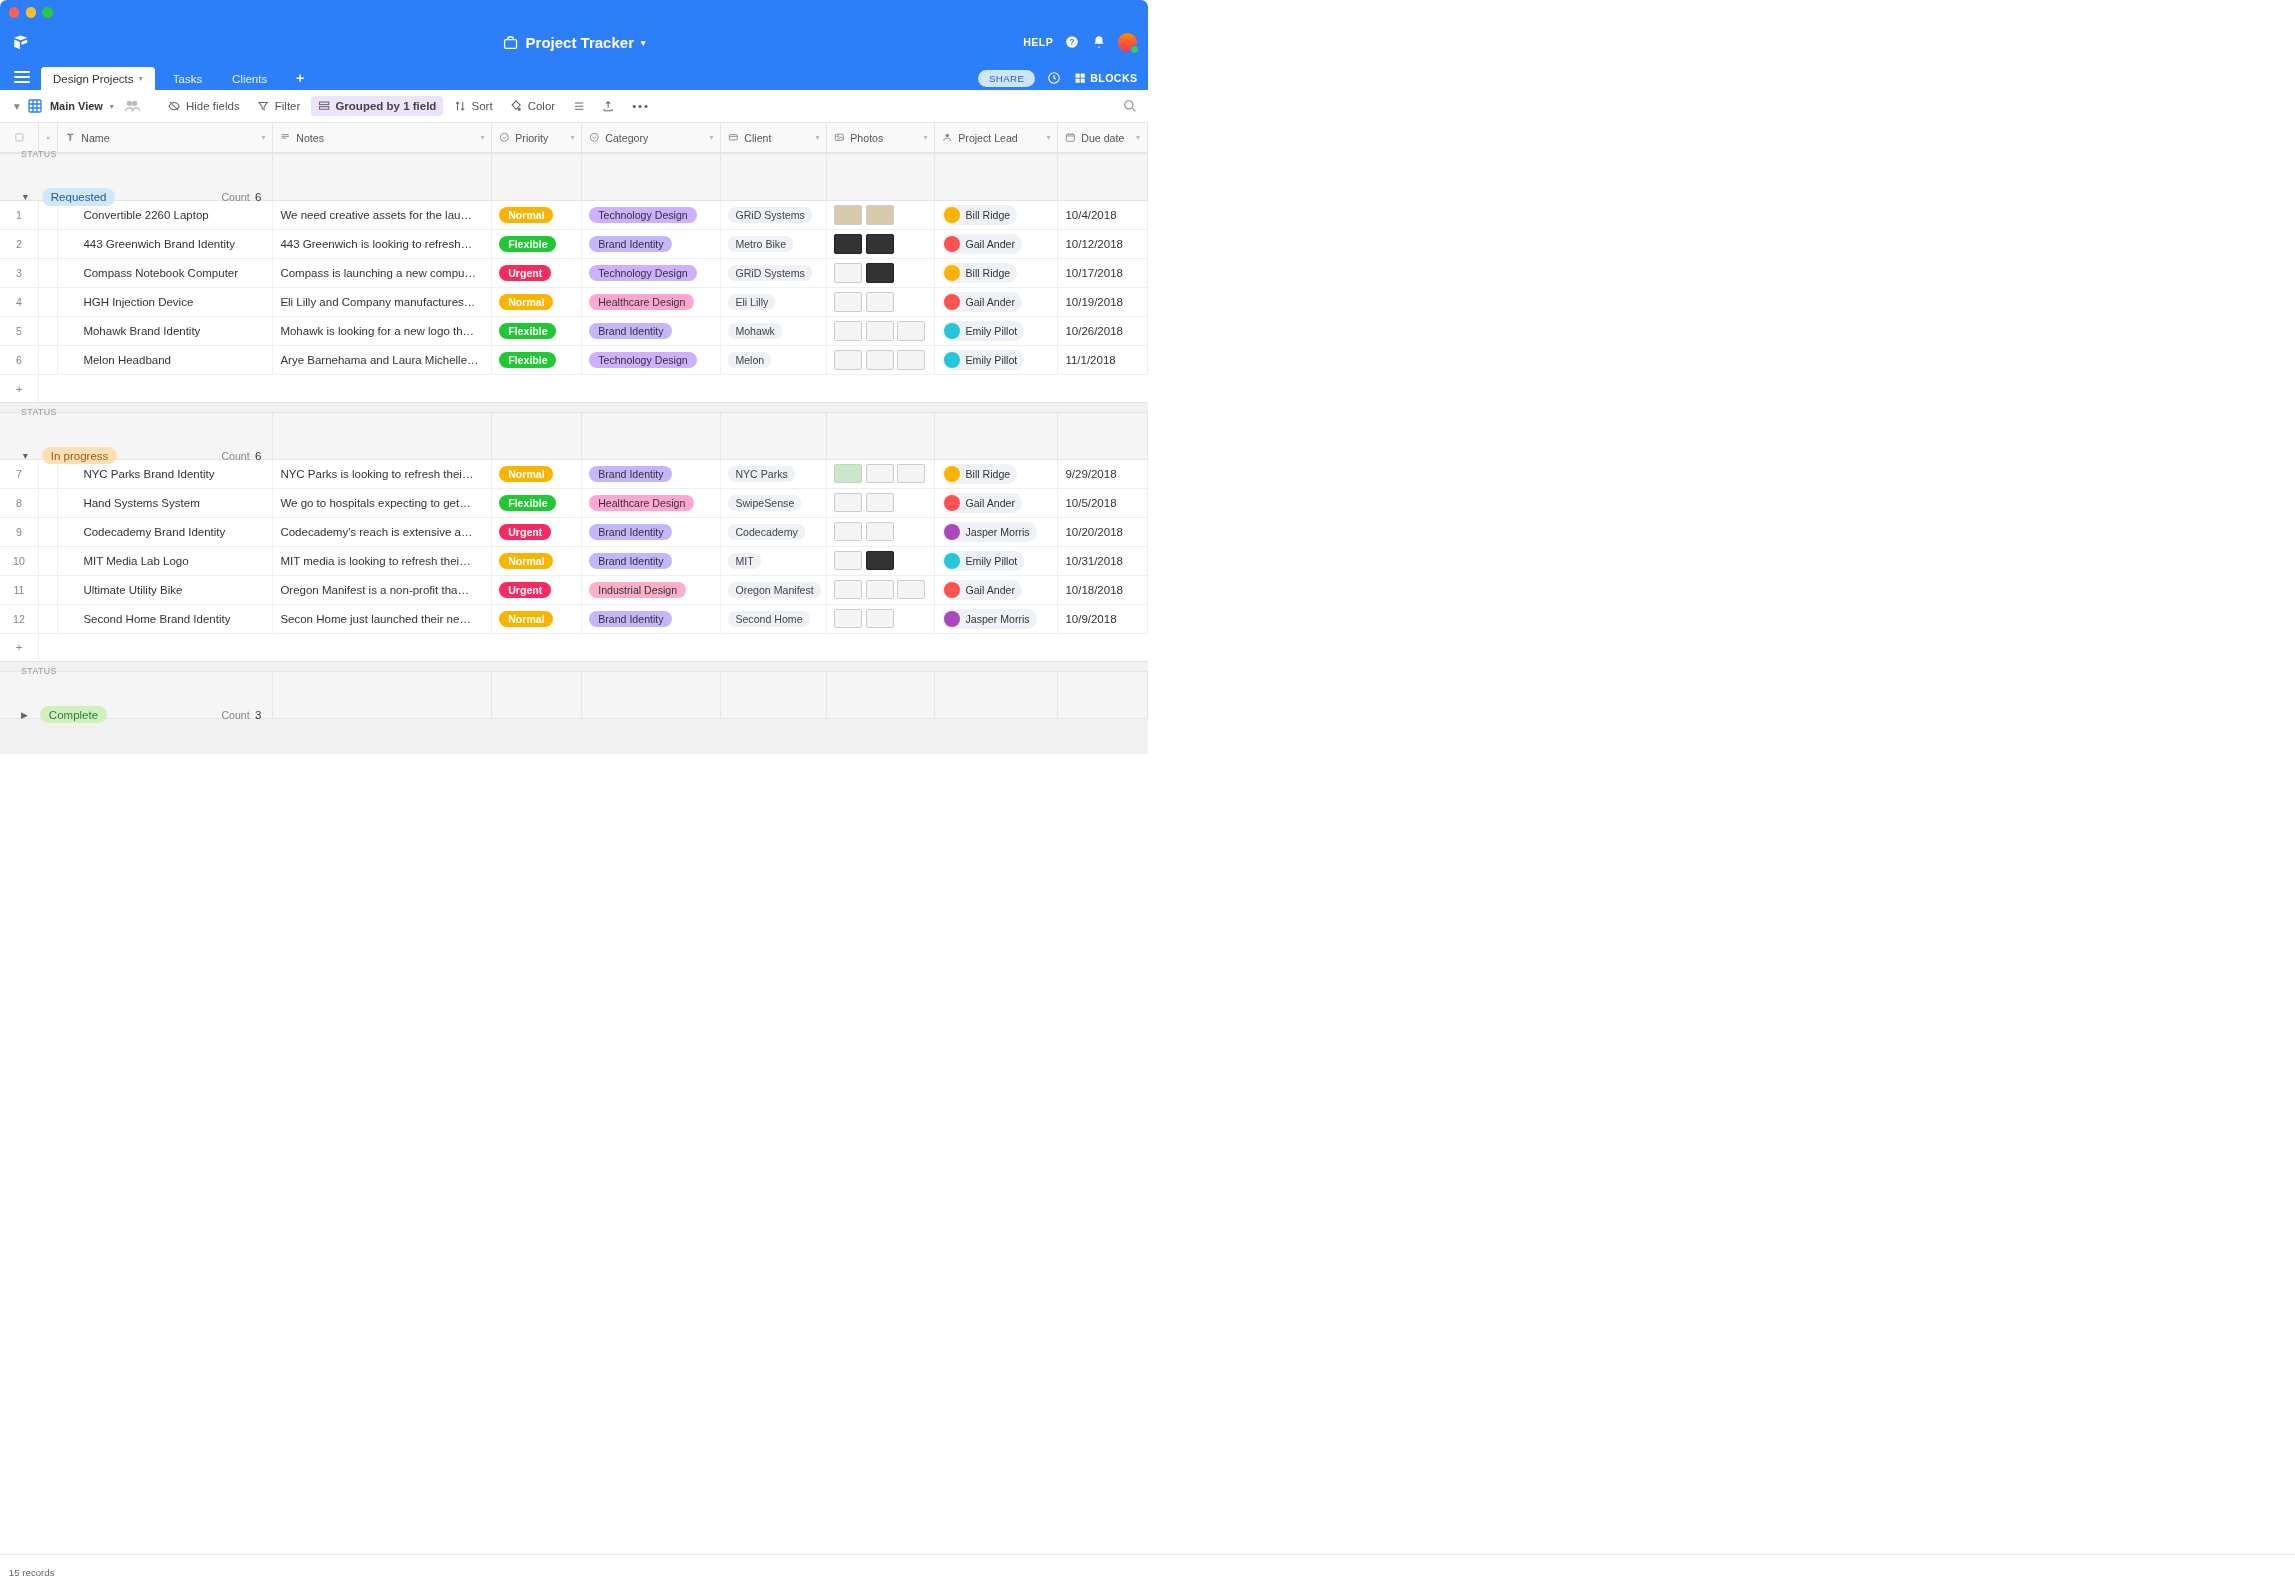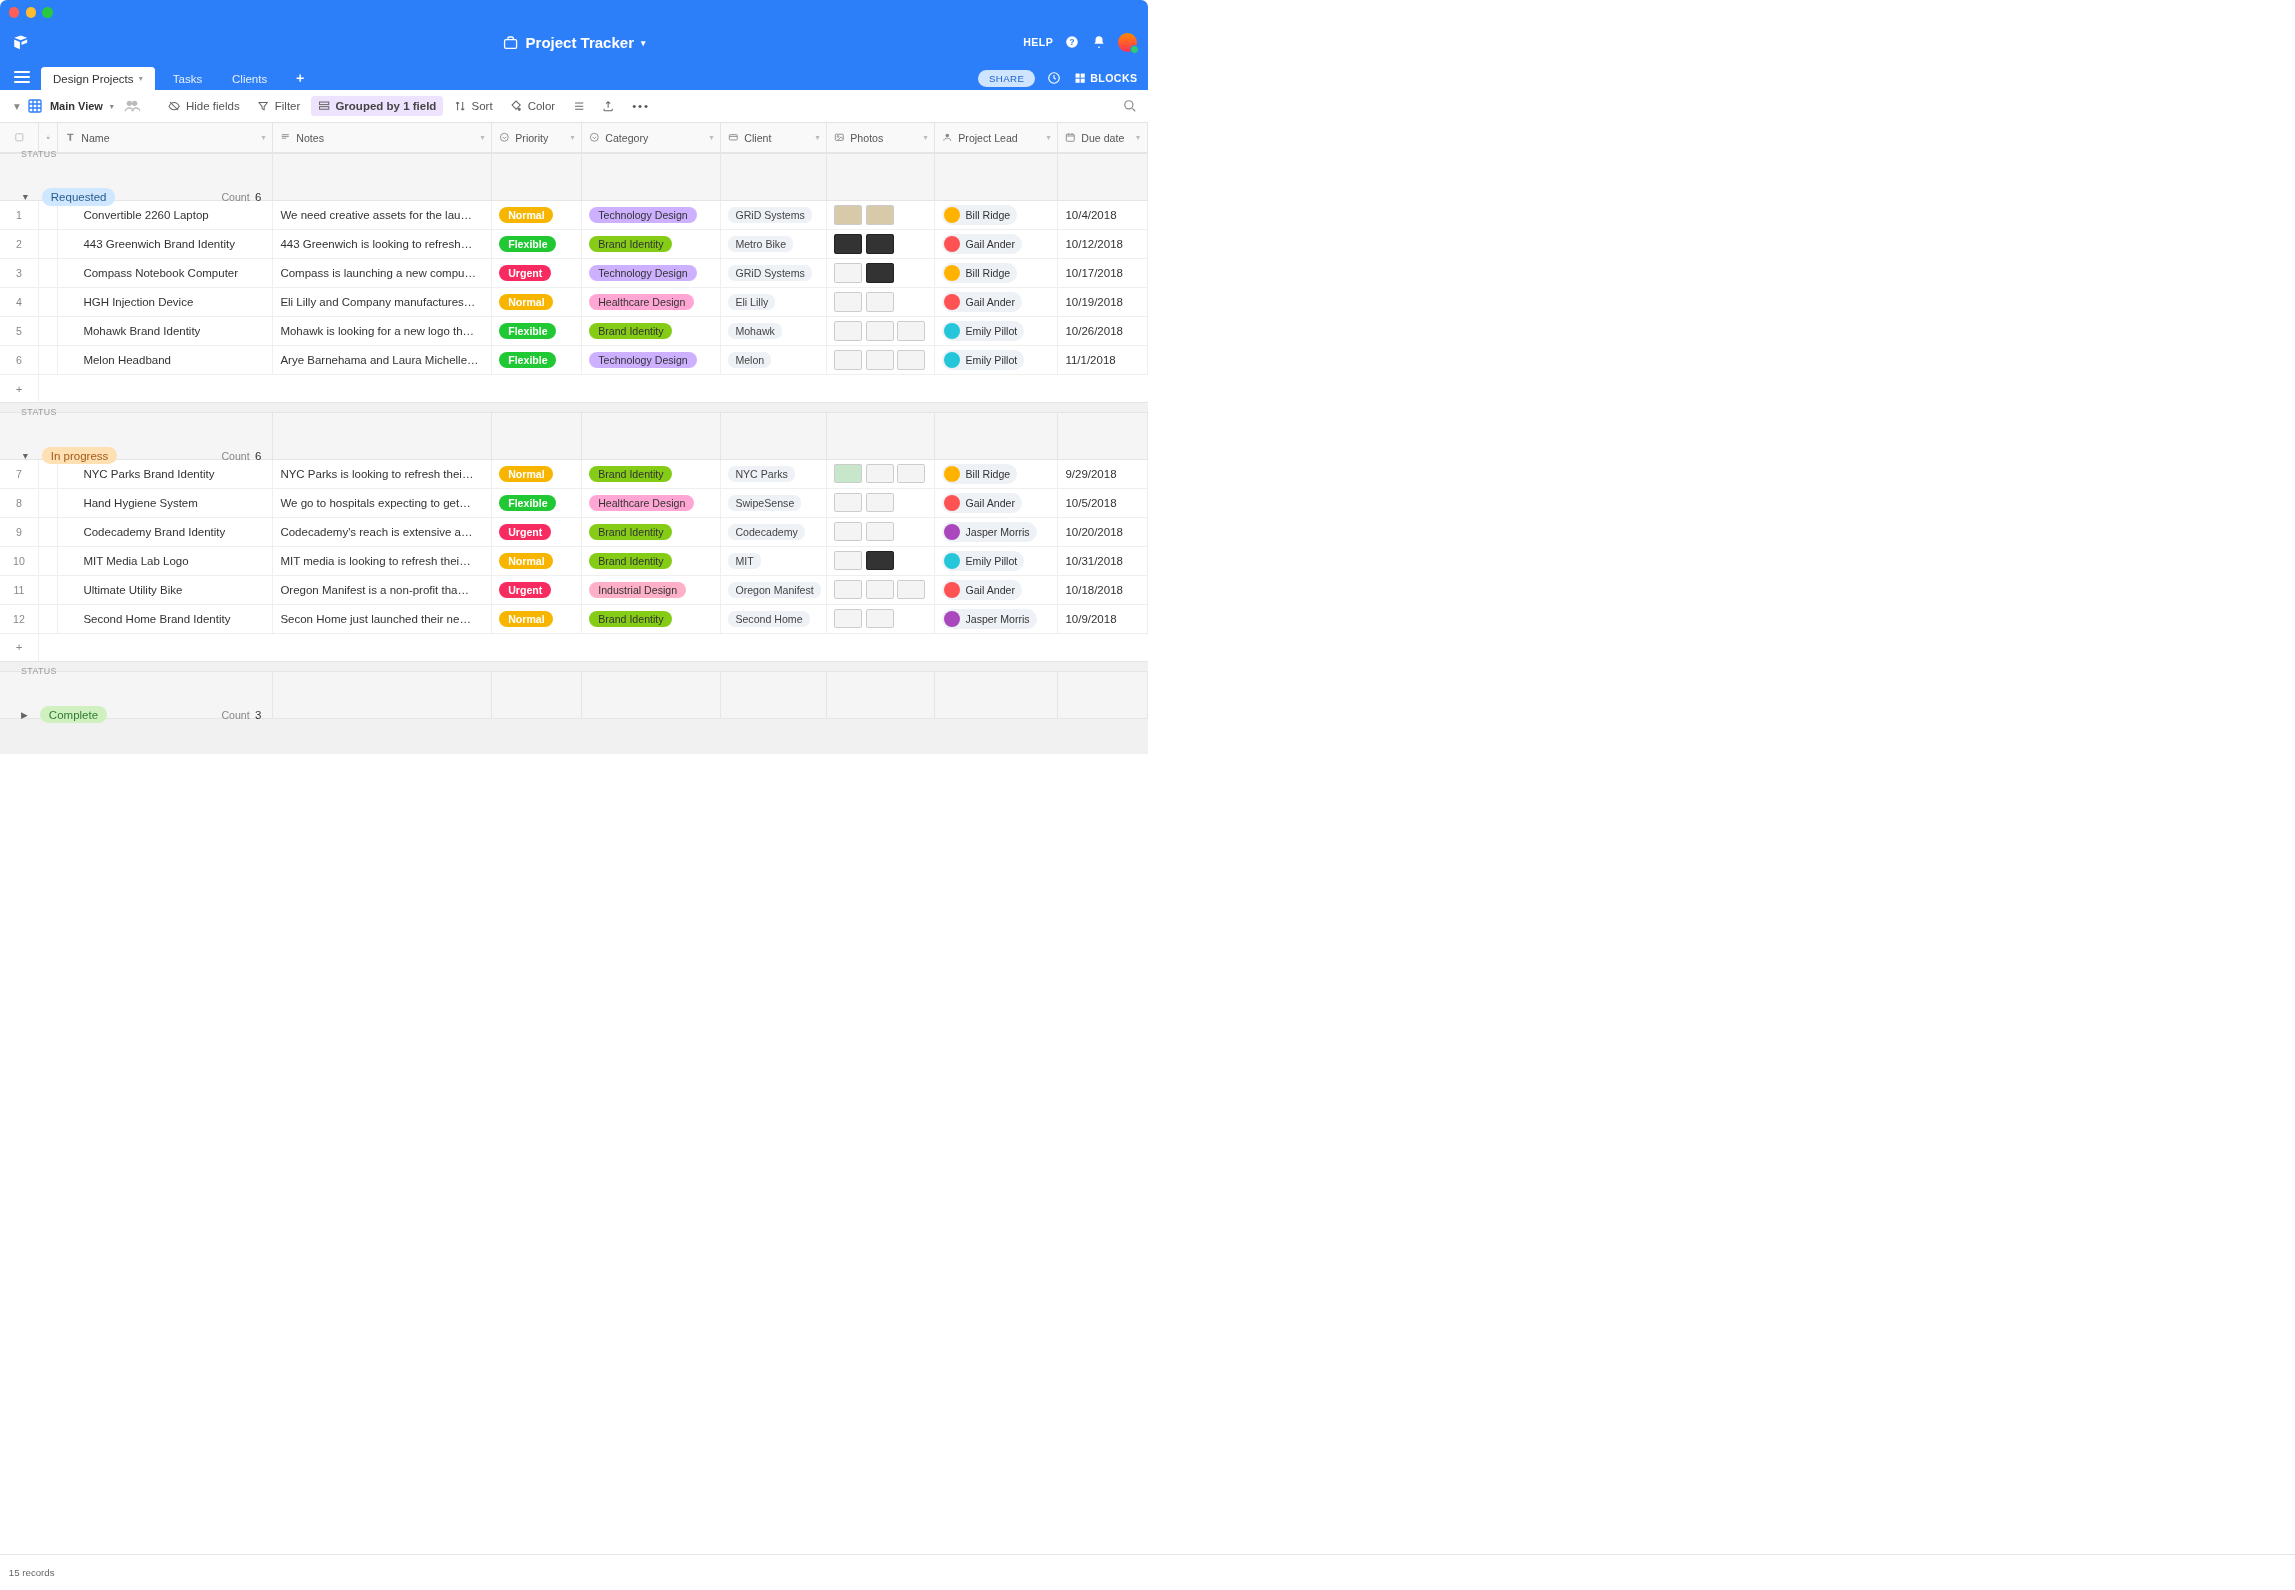--- a/index.html
+++ b/index.html
@@ -188,21 +188,21 @@
   text-overflow:ellipsis;
 }
 .cell.rownum { justify-content:center; color:#888; font-size:10.6px; }
 .cell.name { padding-left:25px; }
 .pill { display:inline-block; padding:1.8px 8.8px; border-radius:8.8px; font-size:10.6px; font-weight:600; color:#fff; }
 .pill.normal { background:#f7b500; }
 .pill.flexible { background:#20c933; }
 .pill.urgent { background:#f82b60; }
 .catpill { display:inline-block; padding:1.8px 8.8px; border-radius:8.8px; font-size:10.6px; color:#333; }
 .catpill.tech { background:#cdb0ff; }
-.catpill.brand { background:#84cc16; }
+.catpill.brand { background:#c4b5fd; }
 .catpill.health { background:#ffa6d4; }
 .catpill.industrial { background:#ffb0c9; }
 .clientpill { display:inline-block; padding:1.8px 7px; border-radius:7px; font-size:10.6px; background:#eef1f6; color:#444; }
 .leadchip { display:flex; align-items:center; gap:5.3px; background:#eef1f6; padding:1.8px 7px 1.8px 1.8px; border-radius:10.6px; font-size:10.6px;}
 .leadchip .av { width:16px;height:16px;border-radius:50%; }
 .thumb-row { display:flex; gap:3.5px; }
 .thumb { width:28px; height:19.4px; background:#ddd; border:0.9px solid #ccc; border-radius:1.8px; }
 .thumb.dark { background:#333; border-color:#222; }
 .thumb.light { background:#f4f4f4; }
 .thumb.green { background:#c8e6c9; }
@@ -692,21 +692,21 @@
         <div class="leadchip">
           <div class="av" style="background: rgb(255, 179, 0);"></div>
           <span>Bill Ridge</span>
         </div>
       </div>
       <div class="cell w-due">9/29/2018</div>
     </div>
     <div class="row">
       <div class="cell rownum w-rownum">8</div>
       <div class="cell w-lock"></div>
-      <div class="cell name w-name">Hand Hygiene System</div>
+      <div class="cell name w-name">Hand Systems System</div>
       <div class="cell w-notes">We go to hospitals expecting to get…</div>
       <div class="cell w-priority">
         <span class="pill flexible">Flexible</span>
       </div>
       <div class="cell w-category">
         <span class="catpill health">Healthcare Design</span>
       </div>
       <div class="cell w-client">
         <span class="clientpill">SwipeSense</span>
       </div>

